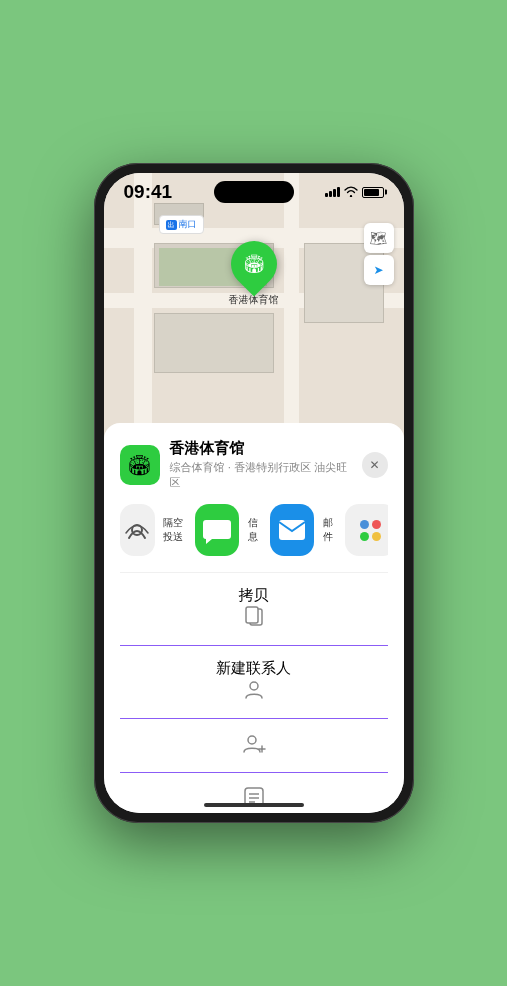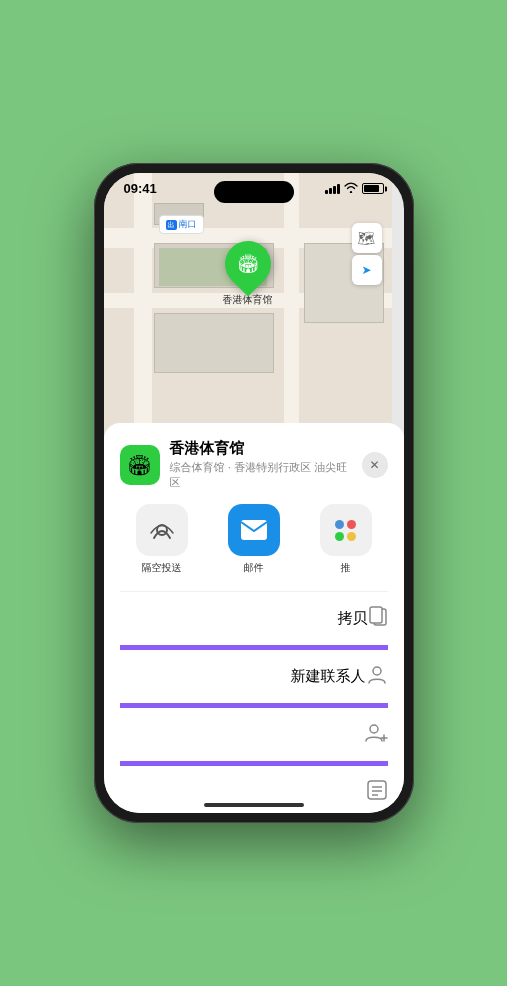--- a/index.html
+++ b/index.html
@@ -40,21 +40,21 @@
       align-items: center;
       padding: 8px 20px 0;
       position: absolute;
       top: 0;
       left: 0;
       right: 0;
       z-index: 10;
     }
 
     .status-time {
-      font-size: 13px;
+      font-size: 19px;
       font-weight: 600;
       color: #000;
     }
 
     .status-icons {
       display: flex;
       align-items: center;
       gap: 4px;
     }
 
@@ -113,21 +113,21 @@
       background: #000;
       border-radius: 14px;
       z-index: 20;
     }
 
     
     .map-area {
       position: absolute;
       top: 0;
       left: 0;
-      right: 12px;
+      right: 0;
       height: 280px;
       background: #e8e0d5;
       overflow: hidden;
     }
 
     .map-bg {
       position: absolute;
       inset: 0;
     }
 
@@ -355,21 +355,21 @@
     
     .actions-row {
       display: flex;
       gap: 8px;
       margin-bottom: 16px;
       overflow: hidden;
     }
 
     .action-item {
       display: flex;
-      flex-direction: column;
+      flex-direction: row;
       align-items: center;
       gap: 5px;
       flex: 1;
     }
 
     .action-icon-wrap {
       width: 52px;
       height: 52px;
       border-radius: 14px;
       display: flex;
@@ -396,22 +396,23 @@
     
     .menu-list {
       border-top: 1px solid #f0f0f0;
     }
 
     .menu-item {
       display: flex;
       align-items: center;
       justify-content: flex-end;
       padding: 13px 0;
-      border-bottom: 5px solid #8b5cf6;
+      border-bottom: 1px solid #8b5cf6;
       cursor: pointer;
+      flex-direction: column;
     }
 
     .menu-item-label {
       font-size: 15px;
       color: #000;
     }
 
     .menu-item-icon {
       font-size: 18px;
       color: #666;
@@ -508,20 +509,28 @@
           <div class="action-icon-wrap action-airdrop">
             <svg width="28" height="28" viewBox="0 0 28 28">
               <circle cx="14" cy="14" r="5" fill="none" stroke="#555" stroke-width="2"></circle>
               <path d="M6 22 Q14 8 22 22" fill="none" stroke="#555" stroke-width="2" stroke-linecap="round"></path>
               <path d="M3 17 Q14 2 25 17" fill="none" stroke="#555" stroke-width="1.5" stroke-linecap="round"></path>
             </svg>
           </div>
           <span class="action-label">隔空投送</span>
         </div>
 
+        <div class="action-item">
+          <div class="action-icon-wrap action-messages">
+            <svg width="30" height="28" viewBox="0 0 30 28">
+              <path d="M4 4 h22 a3 3 0 0 1 3 3 v13 a3 3 0 0 1-3 3 H10 L4 28 V23 H4 a3 3 0 0 1-3-3 V7 a3 3 0 0 1 3-3z" fill="white"></path>
+            </svg>
+          </div>
+          <span class="action-label">信息</span>
+        </div>
 
         <div class="action-item">
           <div class="action-icon-wrap action-mail">
             <svg width="30" height="24" viewBox="0 0 30 24">
               <rect x="2" y="2" width="26" height="20" rx="3" fill="white"></rect>
               <path d="M2 4 L15 13 L28 4" stroke="#1a8fe8" stroke-width="2" fill="none"></path>
             </svg>
           </div>
           <span class="action-label">邮件</span>
         </div>

